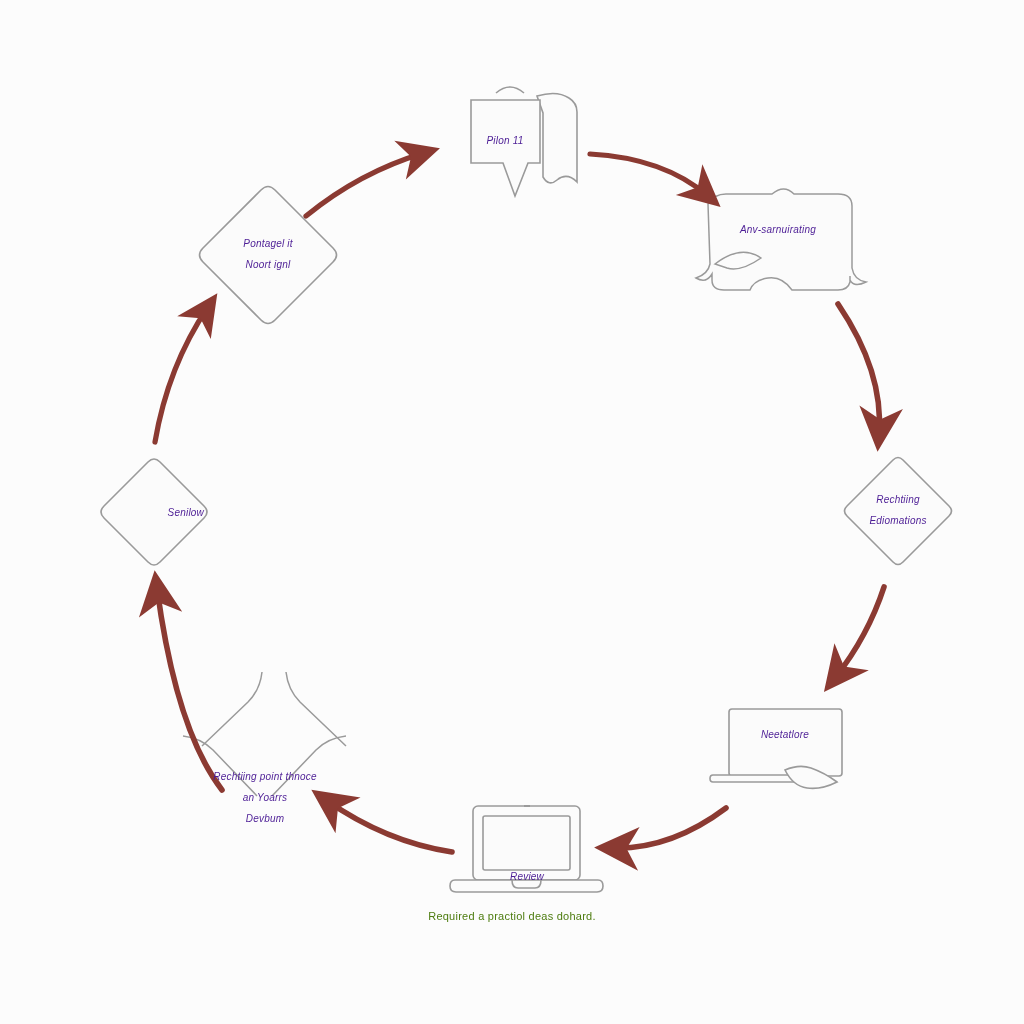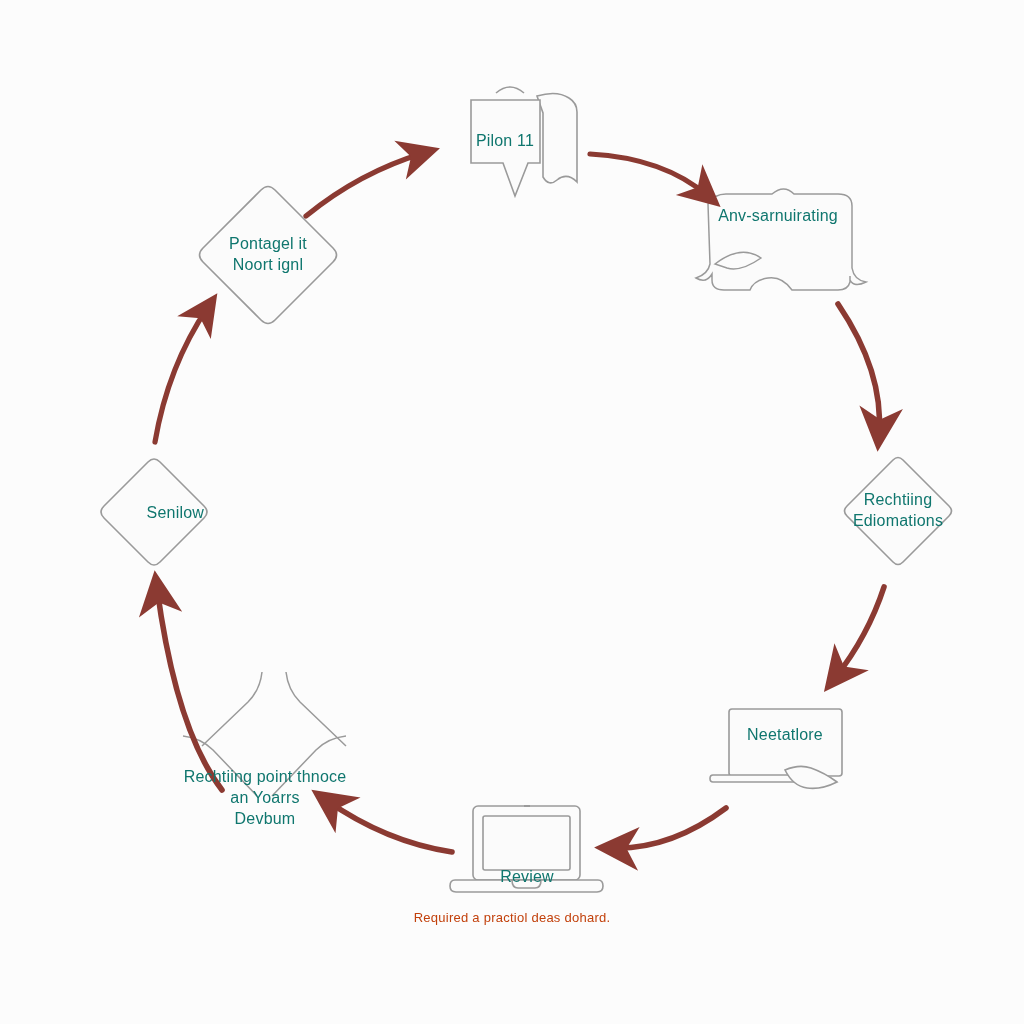--- a/index.html
+++ b/index.html
@@ -17,32 +17,33 @@
   }
   #canvas {
     position: absolute;
     left: 0;
     top: 0;
     width: 1024px;
     height: 1024px;
   }
   .node-label {
     position: absolute;
-    color: #0f766e;
-    font-size: 16px;
+    color: #4c1d95;
+    font-size: 10px;
     line-height: 21px;
     text-align: center;
     letter-spacing: 0.2px;
     white-space: pre;
     pointer-events: none;
+    font-style: italic;
   }
   .caption {
     position: absolute;
-    color: #c2410c;
-    font-size: 13px;
+    color: #4d7c0f;
+    font-size: 11px;
     letter-spacing: 0.25px;
     text-align: center;
     white-space: pre;
   }
 </style>
 </head>
 <body>
 
 <div id="stage">
 
@@ -105,21 +106,21 @@
       <path d="M838,304 Q884,372 879,434"></path>
       <path d="M884,587 Q868,636 835,678"></path>
       <path d="M726,808 Q670,850 612,848"></path>
       <path d="M452,852 Q386,842 326,800"></path>
       <path d="M222,790 Q176,730 157,588"></path>
     </g>
   </svg>
 
   <div class="node-label" style="left:455px; top:130px; width:100px;">Pilon 11</div>
 
-  <div class="node-label" style="left:692px; top:205px; width:172px;">Anv-sarnuirating</div>
+  <div class="node-label" style="left:692px; top:219px; width:172px;">Anv-sarnuirating</div>
 
   <div class="node-label" style="left:818px; top:489px; width:160px;">Rechtiing
 Ediomations</div>
 
   <div class="node-label" style="left:726px; top:724px; width:118px;">Neetatlore</div>
 
   <div class="node-label" style="left:477px; top:866px; width:100px;">Review</div>
 
   <div class="node-label" style="left:181px; top:718px; width:168px;margin-top:48px;">Rechtiing point thnoce
 an Yoarrs

